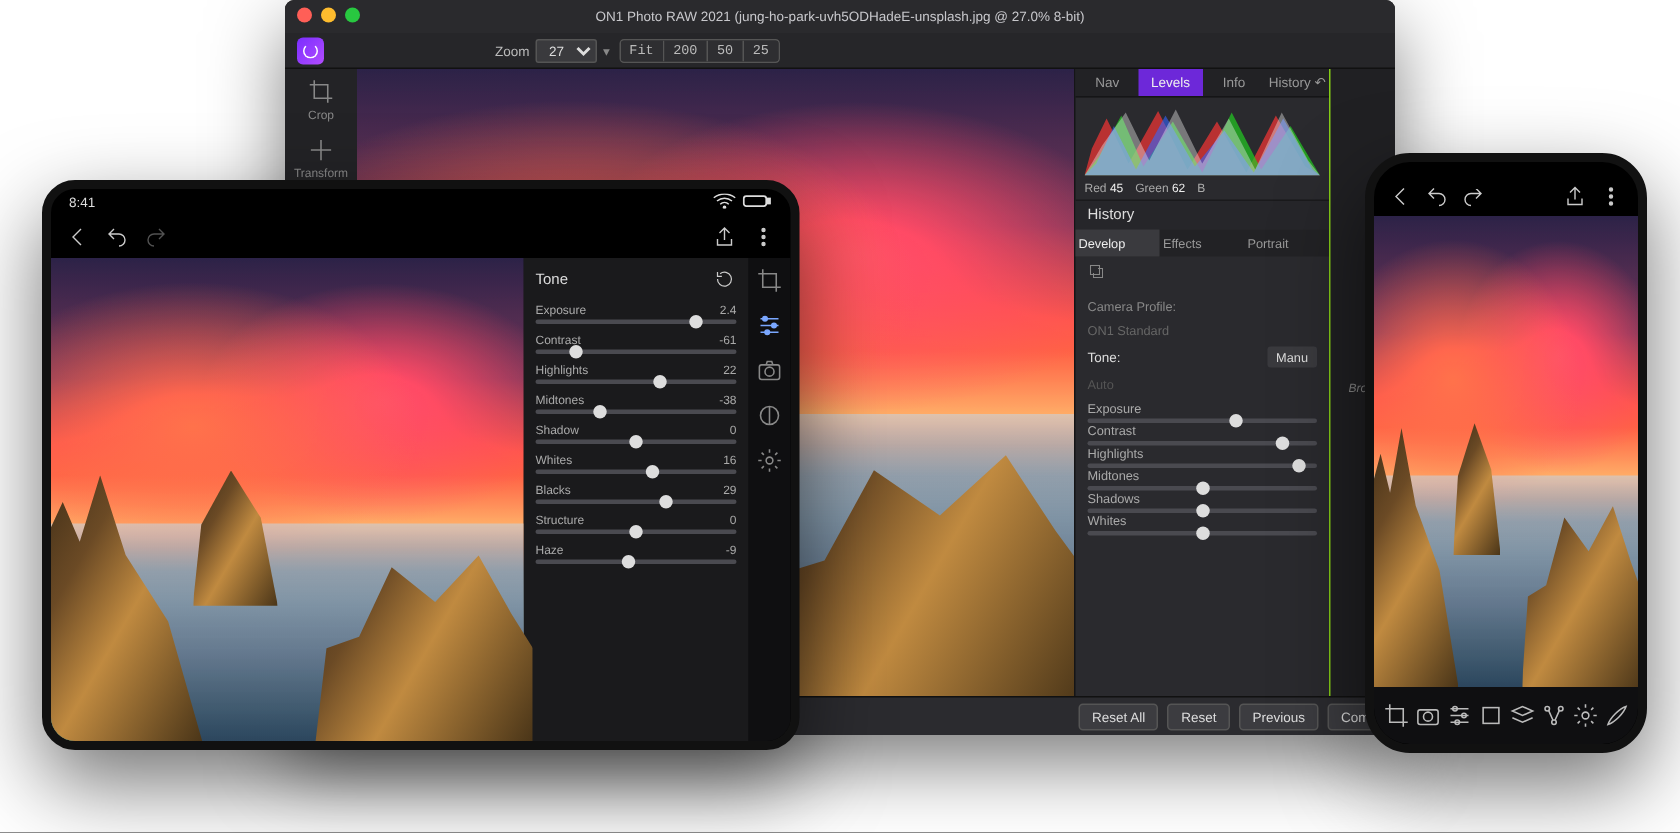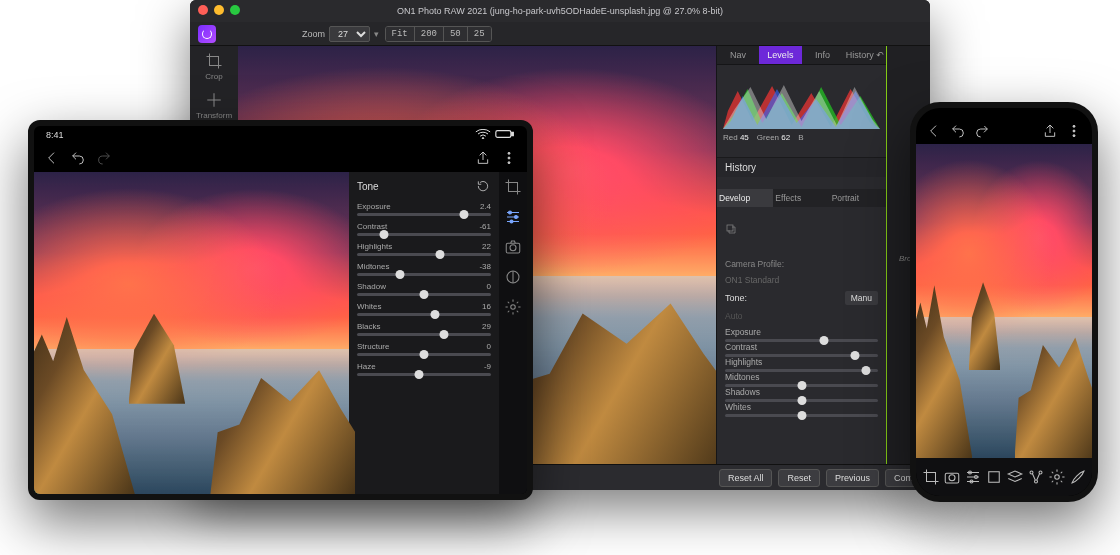--- a/index.html
+++ b/index.html
@@ -8,21 +8,21 @@
 
 .desktop { position: absolute; left: 190px; top: 0; width: 740px; height: 490px; background: #1a1a1a; border-radius: 6px; box-shadow: 0 20px 50px rgba(0,0,0,.5); overflow: hidden; display: flex; flex-direction: column; }
 .titlebar { height: 22px; background: #2a2a2d; display: flex; align-items: center; justify-content: center; color: #c8c8cc; font-size: 9px; position: relative; }
 .titlebar .lights { position: absolute; left: 8px; top: 5px; display: flex; gap: 6px; }
 .titlebar .lights span { width: 10px; height: 10px; border-radius: 50%; }
 .titlebar .red { background: #ff5f57; } .titlebar .yellow { background: #febc2e; } .titlebar .green { background: #28c840; }
 
 .toolbar { height: 24px; background: #262629; display: flex; align-items: center; gap: 6px; padding: 0 8px; color: #bbb; font-size: 9px; border-bottom: 1px solid #111; }
 .toolbar .logo { width: 18px; height: 18px; border-radius: 4px; background: linear-gradient(135deg,#7a2dff,#b34dff); margin-right: 4px; display:flex;align-items:center;justify-content:center; }
 .toolbar .logo::after{content:"";width:8px;height:8px;border:1.5px solid #fff;border-radius:50%;border-top-color:transparent;}
-.zoom-box { display:flex; align-items:center; gap:4px; margin-left: 76px;}
+.zoom-box { display:flex; align-items:center; gap:4px; margin-left: 104px;}
 .zoom-box select { background:#3a3a3d; color:#ddd; border:1px solid #555; font-size:9px; padding:1px 4px; border-radius:2px; }
 .seg { display:flex; border:1px solid #555; border-radius:3px; overflow:hidden; }
 .seg span { padding: 2px 6px; background:#2e2e31; border-right:1px solid #555; cursor:pointer;font-family:Liberation Mono, monospace; }
 .seg span:last-child { border-right:none; }
 
 .mainrow { flex:1; display:flex; background:#222225; overflow:hidden; }
 .leftcol { width: 48px; background:#232326; display:flex; flex-direction:column; align-items:center; padding-top:6px; gap:10px; color:#888; font-size:8px; }
 .leftcol .tool { display:flex; flex-direction:column; align-items:center; gap:2px; cursor:pointer; }
 .leftcol .ico { width:18px; height:18px; display:flex; align-items:center; justify-content:center; }
 
@@ -35,21 +35,21 @@
 }
 .sea { position:absolute; left:0; right:0; bottom:0; height:45%; background:
   linear-gradient(180deg, rgba(200,210,220,.6) 0%, rgba(120,140,160,.9) 40%, rgba(40,60,90,.95) 100%);
   filter: blur(.3px);
 }
 .rock { position:absolute; background: linear-gradient(120deg,#3a2a15 0%,#6b4a25 30%,#c08a40 55%,#4a3518 100%); }
 .rock.r1 { left:-4%; bottom:0; width:36%; height:55%; clip-path: polygon(0 100%, 0 35%, 18% 10%, 28% 25%, 40% 0%, 55% 30%, 80% 55%, 100% 100%); }
 .rock.r2 { left:30%; bottom:28%; width:18%; height:28%; clip-path: polygon(0 100%, 10% 40%, 45% 0%, 80% 35%, 100% 100%); }
 .rock.r3 { right:-2%; bottom:0; width:46%; height:48%; clip-path: polygon(0 100%, 5% 60%, 20% 55%, 35% 25%, 55% 40%, 75% 20%, 90% 45%, 100% 60%, 100% 100%); }
 
-.rightcol { width: 170px; background:#2a2a2e; display:flex; flex-direction:column; border-left:1px solid #151517; color:#ccc; font-size:9px;gap:12px; }
+.rightcol { width: 170px; background:#2a2a2e; display:flex; flex-direction:column; border-left:1px solid #151517; color:#ccc; font-size:9px; }
 .browsecol { width: 44px; background:#202023; display:flex; flex-direction:row; align-items:center; padding-top:6px; gap:12px; color:#888; font-size:8px; border-left:1px solid #84cc16;font-style:italic; }
 .browsecol .ico { width:20px; height:20px; display:flex; align-items:center; justify-content:center; cursor:pointer; color:#8aa7d6; }
 
 .tabs { display:flex; background:#222225; border-bottom:1px solid #151517; }
 .tabs span { flex:1; text-align:center; padding:4px 0; cursor:pointer; color:#999; }
 .tabs span.active { background:#6d28d9; color:#eee; }
 
 .histo { height: 68px; padding:4px 6px; }
 .histo svg { width:100%; height:48px; }
 .histo .rgb { display:flex; gap:8px; font-size:8px; color:#aaa; margin-top:2px; }
@@ -70,21 +70,21 @@
 .slider-row .meta { display:flex; justify-content:space-between; font-size:8.5px; color:#aaa; }
 .track { height:3px; background:#4a4a50; border-radius:2px; position:relative; }
 .thumb { position:absolute; top:-3px; width:9px; height:9px; border-radius:50%; background:#ddd; transform:translateX(-50%); }
 
 .footbar { height:26px; background:#2b2b2f; border-top:1px solid #111; display:flex; align-items:center; padding:0 8px; gap:6px; color:#ccc; font-size:9px; }
 .footbar .spacer { flex:1; }
 .pillbtn { background:#3c3c40; border:1px solid #555; border-radius:3px; padding:3px 8px; cursor:pointer; color:#ddd; }
 .circ { width:18px; height:18px; border-radius:50%; background:#3a3a3e; display:flex; align-items:center; justify-content:center; cursor:pointer; }
 
 
-.tablet { position:absolute; left:28px; top:120px; width:505px; height:380px; background:#000; border-radius:12px; box-shadow: 0 22px 55px rgba(0,0,0,.55); border:6px solid #111; display:flex; flex-direction:column; overflow:hidden; z-index:3; }
+.tablet { position:absolute; left:28px; top:120px; width:505px; height:380px; background:#000; border-radius:22px; box-shadow: 0 22px 55px rgba(0,0,0,.55); border:6px solid #111; display:flex; flex-direction:column; overflow:hidden; z-index:3; }
 .tstatus { height:18px; display:flex; justify-content:space-between; align-items:center; color:#ddd; font-size:9px; padding:0 12px; }
 .ttop { height:28px; display:flex; align-items:center; padding:0 10px; gap:10px; }
 .ttop .right { margin-left:auto; display:flex; gap:10px; }
 .ticon { width:16px; height:16px; display:flex; align-items:center; justify-content:center; color:#ccc; cursor:pointer; }
 .tbody { flex:1; display:flex; background:#111; }
 .tcanvas { flex:1; position:relative; }
 .tpanel { width:150px; background:#1a1a1c; display:flex; flex-direction:column; color:#bbb; font-size:8.5px; }
 .ticons { width:28px; background:#0f0f11; display:flex; flex-direction:column; align-items:center; padding-top:6px; gap:12px; }
 .ticons .ico { width:18px; height:18px; display:flex; align-items:center; justify-content:center; cursor:pointer; color:#888; }
 .ticons .ico.active { color:#7aa7ff; }

